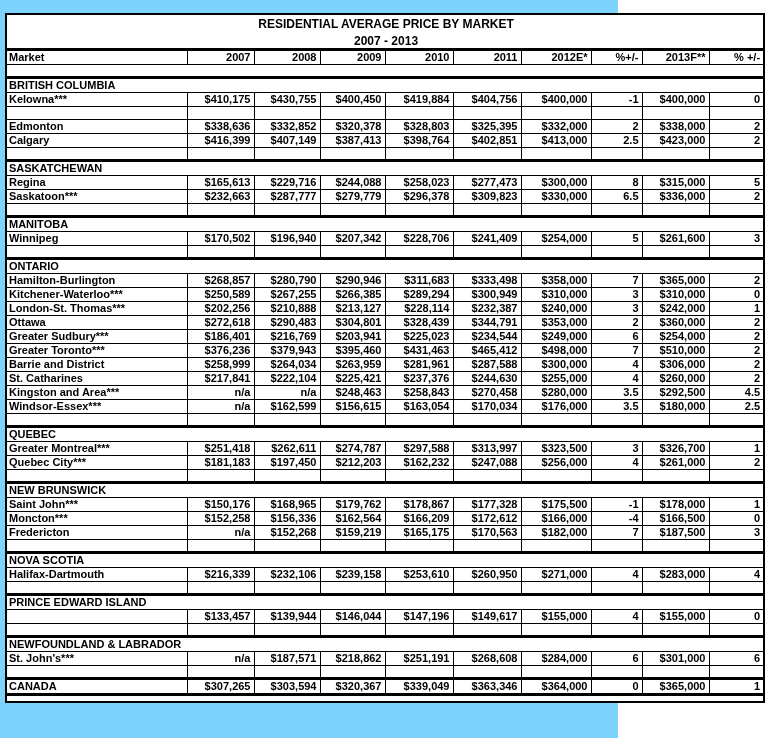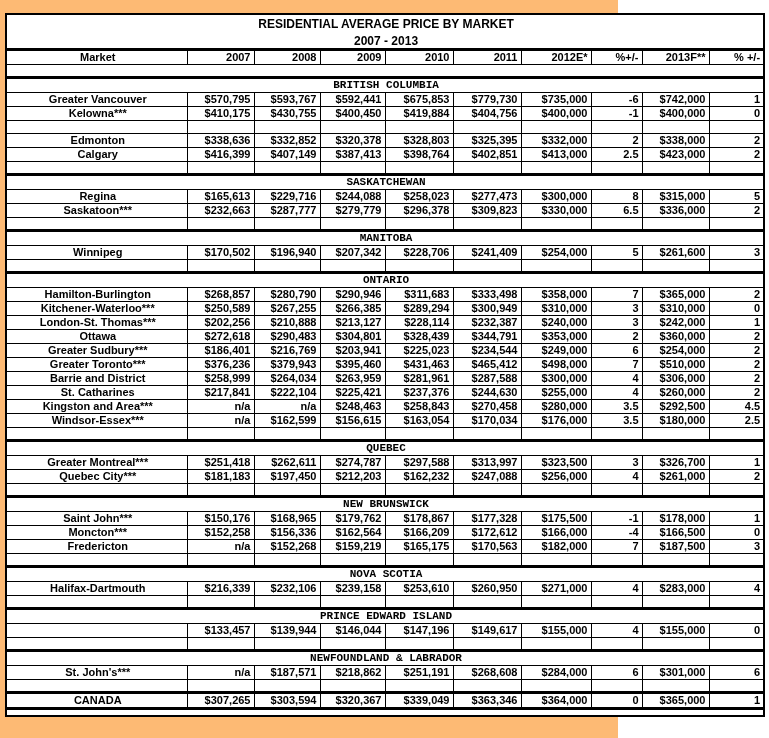--- a/index.html
+++ b/index.html
@@ -1,18 +1,18 @@
 <!DOCTYPE html>
 <html><head>
 <meta charset="utf-8">
 <style>
   html, body { margin: 0; padding: 0; background: #ffffff; }
   .page {
     width: 618px; height: 738px;
-    background: #fdba74;
+    background: #7dd3fc;
     position: relative;
     font-family: "Liberation Sans", sans-serif;
   }
   table.price-table {
     position: absolute;
     left: 5px; top: 13px;
     width: 758px;
     border-collapse: collapse;
     table-layout: fixed;
     border: 2px solid #000;
@@ -23,39 +23,38 @@
     font-weight: 700;
     font-size: 11px;
     line-height: 13px;
     height: 13px;
     color: #000;
     padding: 0;
     overflow: hidden;
     white-space: nowrap;
     box-sizing: border-box;
   }
-  td.market { text-align: center; padding-left: 2px; }
+  td.market { text-align: left; padding-left: 2px; }
   td.num    { text-align: right; padding-right: 3px; }
   tr.title-row td, tr.subtitle-row td {
     text-align: center;
     font-size: 12px;
     border: none;
   }
   tr.title-row td    { height: 18px; line-height: 19px; }
   tr.subtitle-row td { height: 15px; line-height: 14px; text-align: center; }
   tr.header-row td {
     border: 1px solid #000;
     border-top: 3px solid #000;
     height: 14px;
   }
   tr.blank-wide td { border: 1px solid #000; }
   tr.section-row td {
     border: 1px solid #000;
     border-top: 3px solid #000;
-    font-family: Liberation Mono, monospace;
   }
   tr.data-row td, tr.spacer-row td { border: 1px solid #000; }
   tr.total-row td {
     border: 1px solid #000;
     border-top: 3px solid #000;
     border-bottom: 3px solid #000;
   }
   tr.short-spacer td { border: 1px solid #000; height: 7px; line-height: 7px; }
 </style>
 </head>
@@ -94,32 +93,20 @@
           <td class="num">2013F**</td>
           <td class="num">% +/-</td>
         </tr>
         <tr class="blank-wide">
           <td class="market" colspan="10"></td>
         </tr>
         <tr class="section-row">
           <td class="market" colspan="10">BRITISH COLUMBIA</td>
         </tr>
         <tr class="data-row">
-          <td class="market">Greater Vancouver</td>
-          <td class="num">$570,795</td>
-          <td class="num">$593,767</td>
-          <td class="num">$592,441</td>
-          <td class="num">$675,853</td>
-          <td class="num">$779,730</td>
-          <td class="num">$735,000</td>
-          <td class="num">-6</td>
-          <td class="num">$742,000</td>
-          <td class="num">1</td>
-        </tr>
-        <tr class="data-row">
           <td class="market">Kelowna***</td>
           <td class="num">$410,175</td>
           <td class="num">$430,755</td>
           <td class="num">$400,450</td>
           <td class="num">$419,884</td>
           <td class="num">$404,756</td>
           <td class="num">$400,000</td>
           <td class="num">-1</td>
           <td class="num">$400,000</td>
           <td class="num">0</td>

